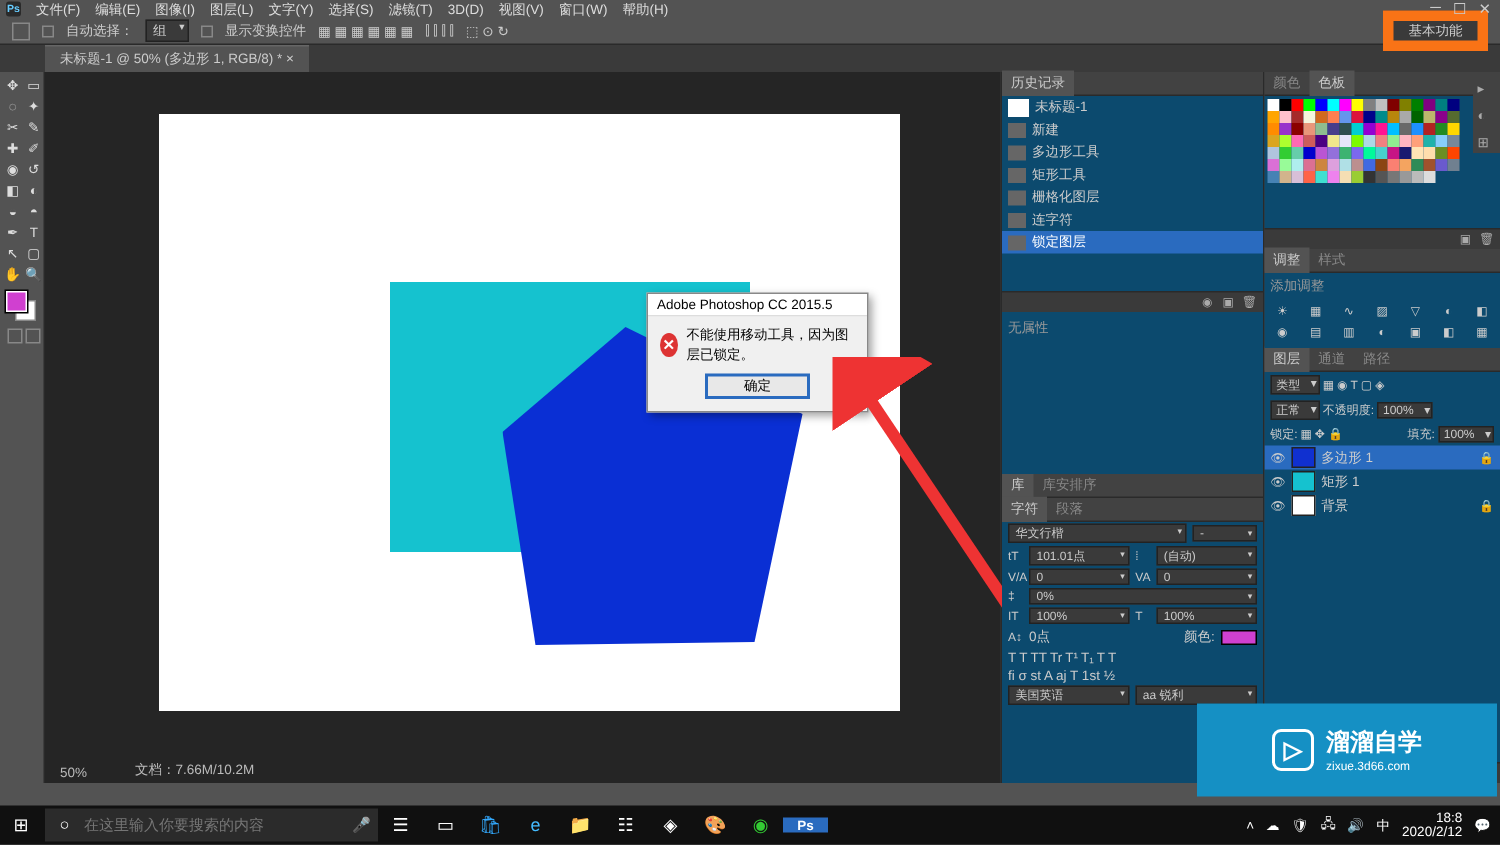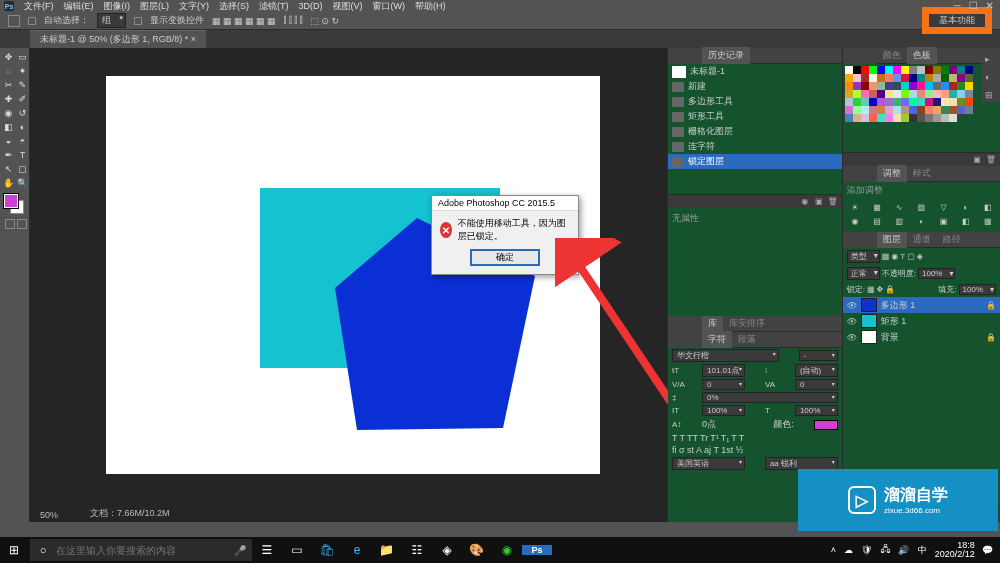--- a/index.html
+++ b/index.html
@@ -33,41 +33,41 @@
 
 .canvas-area { flex: 1; background: #252525; position: relative; }
 .canvas { position: absolute; top: 28px; left: 76px; width: 494px; height: 398px; background: #fff; }
 .cyan-rect { position: absolute; top: 140px; left: 230px; width: 240px; height: 180px; background: #15c2cf; }
 .pentagon { position: absolute; top: 170px; left: 305px; }
 .zoom-label { position: absolute; bottom: 2px; left: 10px; font-size: 9px; color: #bbb; }
 .file-size { position: absolute; bottom: 2px; left: 60px; font-size: 9px; color: #bbb; }
 
 .panels { width: 333px; display: flex; background: #424242; }
 .panel-col { flex: 1; display: flex; flex-direction: column; border-left: 1px solid #2a2a2a; }
-.panel-header { background: #424242; display: flex; align-items: center; height: 16px; font-size: 9px; border-bottom: 1px solid #2a2a2a; margin-left: 34px; }
+.panel-header { background: #424242; display: flex; align-items: center; height: 16px; font-size: 9px; border-bottom: 1px solid #2a2a2a; }
 .panel-header .ptab { padding: 2px 6px; background: #535353; }
 .panel-header .ptab.inactive { background: transparent; color: #888; }
-.panel-body { flex: 1; background: #14532d; overflow: hidden; position: relative; font-size: 9px; }
+.panel-body { flex: 1; background: #0c4a6e; overflow: hidden; position: relative; font-size: 9px; }
 .panel-footer { height: 14px; background: #3a3a3a; display: flex; justify-content: flex-end; align-items: center; gap: 4px; padding: 0 4px; border-top: 1px solid #2a2a2a; }
 .panel-footer .pfi { width: 10px; height: 10px; color: #aaa; font-size: 8px; text-align: center; }
 
 .history-item { display: flex; align-items: center; padding: 1px 4px; gap: 4px; }
 .history-item.sel { background: #2a6bbf; color: #fff; }
 .history-item .hi { width: 12px; height: 10px; background: #666; }
 .history-item.thumb .hi { background: #fff; width: 14px; height: 12px; }
 
 .swatch-grid { display: grid; grid-template-columns: repeat(16, 8px); grid-auto-rows: 8px; gap: 0; padding: 2px; }
 .swatch { width: 8px; height: 8px; }
 
 .properties-body { padding: 4px; color: #999; }
 
 .adjust-icons { display: grid; grid-template-columns: repeat(7, 1fr); gap: 2px; padding: 2px; }
 .adjust-icons span { height: 12px; display: flex; align-items: center; justify-content: center; font-size: 8px; color: #ccc; }
 
-.char-row { display: flex; align-items: center; gap: 20px; padding: 1px 4px; }
+.char-row { display: flex; align-items: center; gap: 4px; padding: 1px 4px; }
 .char-row .ci { width: 10px; font-size: 8px; }
 .char-row .drop { flex: 1; background: #3a3a3a; border: 1px solid #222; padding: 0 4px; font-size: 8px; position: relative; }
 .char-row .drop::after { content: "▾"; position: absolute; right: 2px; font-size: 6px; }
 
 .layer-row { display: flex; align-items: center; gap: 4px; padding: 1px 4px; height: 16px; }
 .layer-row.sel { background: #2a6bbf; }
 .layer-row .eye { width: 10px; font-size: 8px; }
 .layer-row .thumb { width: 16px; height: 14px; background: #666; border: 1px solid #222; }
 .layer-row .lock { margin-left: auto; font-size: 8px; }
 .layer-opts { display: flex; align-items: center; gap: 2px; padding: 2px 4px; font-size: 8px; }

